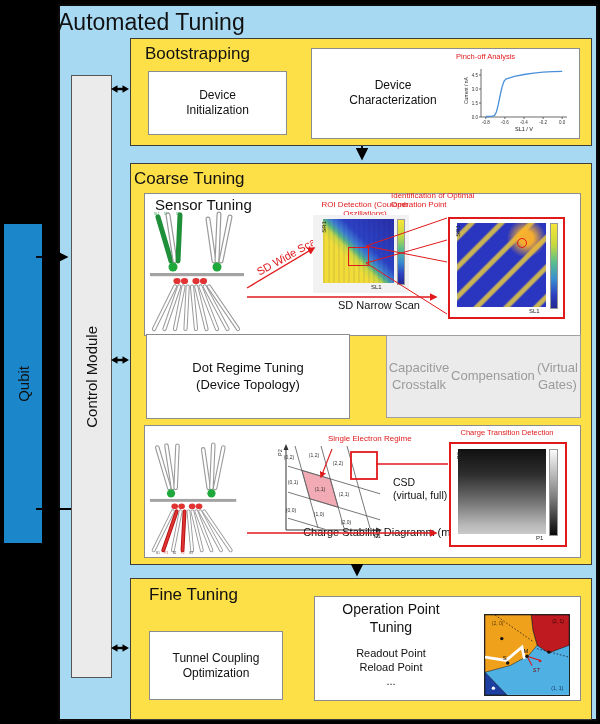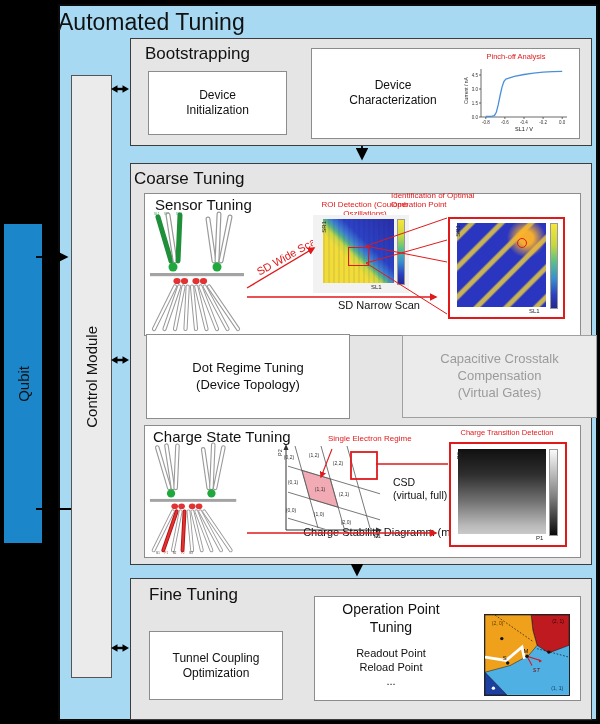--- a/index.html
+++ b/index.html
@@ -5,21 +5,21 @@
   html,body{margin:0;padding:0;background:#000;}
   #canvas{position:relative;width:600px;height:724px;background:#000;overflow:hidden;
           font-family:"Liberation Sans","DejaVu Sans",sans-serif;color:#111;}
   .abs{position:absolute;}
   .panel{left:58px;top:4px;width:536px;height:713px;background:#a7d9f3;border:2px solid #0a0a0a;}
   .main-title{left:58px;top:9px;width:538px;text-align:left;font-size:23px;}
   .vbox{display:flex;align-items:center;justify-content:center;}
   .vtext{writing-mode:vertical-rl;transform:rotate(180deg);white-space:nowrap;}
   .qubit{left:2px;top:222px;width:38px;height:319px;background:#1b87ca;border:2px solid #000;font-size:15px;}
   .control{left:71px;top:75px;width:39px;height:601px;background:#ebebeb;border:1px solid #555;font-size:15px;}
-  .section{background:#e5e5e5;border:1px solid #3d3d3d;}
+  .section{background:#fde047;border:1px solid #3d3d3d;}
   .sec-title{font-size:17px;}
   .wbox{background:#fff;border:1px solid #8c8c8c;display:flex;flex-direction:column;align-items:center;justify-content:center;text-align:center;}
   .fs12{font-size:12px;line-height:1.25;}
   .fs13{font-size:13px;line-height:1.3;}
   .gray-box{background:#ebebeb;border:1px solid #a0a0a0;color:#9b9b9b;}
   .red{color:#e0191b;}
   .small-red{font-size:8px;color:#e0191b;line-height:1.15;}
   .axlab{font-size:6px;color:#222;}
   .rot{transform-origin:left top;}
   .roi-panel{background:#f2f2f2;}
@@ -58,21 +58,21 @@
     <div class="abs sec-title" style="left:14px;top:5px;">Bootstrapping</div>
     <div class="abs wbox fs12" style="left:17px;top:32px;width:137px;height:62px;">
       <div>Device</div>
       <div>Initialization</div>
     </div>
     <div class="abs wbox" style="left:180px;top:9px;width:267px;height:89px;"></div>
     <div class="abs fs12" style="left:188px;top:9px;width:148px;height:89px;display:flex;flex-direction:column;align-items:center;justify-content:center;">
       <div>Device</div>
       <div>Characterization</div>
     </div>
-    <div class="abs" style="left:325px;top:13px;width:120px;text-align:center;font-size:7.5px;color:#e0191b;">Pinch-off Analysis</div>
+    <div class="abs" style="left:325px;top:13px;width:120px;font-size:7.5px;color:#e0191b;">Pinch-off Analysis</div>
 
     <svg class="abs" style="left:328px;top:20px;" width="115" height="76" viewBox="0 0 115 76">
       <line x1="22" y1="10" x2="22" y2="58" stroke="#444" stroke-width="0.8"></line>
       <line x1="22" y1="58" x2="108" y2="58" stroke="#444" stroke-width="0.8"></line>
       <g stroke="#444" stroke-width="0.8">
         <line x1="20" y1="58" x2="22" y2="58"></line>
           <line x1="20" y1="44" x2="22" y2="44"></line>
         <line x1="20" y1="30" x2="22" y2="30"></line>
           <line x1="20" y1="16" x2="22" y2="16"></line>
         <line x1="26.8" y1="58" x2="26.8" y2="60"></line>
@@ -174,28 +174,27 @@
     <div class="abs ident-map" style="left:326px;top:59px;width:89px;height:84px;"></div>
     <div class="abs" style="left:386px;top:74px;width:8px;height:8px;border:1.5px solid #e0191b;border-radius:50%;"></div>
     <div class="abs cbar" style="left:419px;top:59px;width:6px;height:84px;"></div>
     <div class="abs axlab rot" style="left:324px;top:61px;transform:rotate(-90deg) translate(-100%,0);">SR1</div>
     <div class="abs axlab" style="left:398px;top:144px;">SL1</div>
 
     <div class="abs wbox fs13" style="left:15px;top:170px;width:202px;height:83px;">
       <div>Dot Regime Tuning</div>
       <div>(Device Topology)</div>
     </div>
-    <div class="abs gray-box fs13" style="left:255px;top:171px;width:193px;height:81px;display:flex;flex-direction:column;align-items:center;justify-content:center;text-align:center;margin-left:16px;">
+    <div class="abs gray-box fs13" style="left:255px;top:171px;width:193px;height:81px;display:flex;align-items:center;justify-content:center;text-align:center;">
       <div>Capacitive Crosstalk</div>
       <div>Compensation</div>
       <div>(Virtual Gates)</div>
     </div>
 
     <div class="abs wbox" style="left:13px;top:261px;width:435px;height:131px;"></div>
-    <div class="abs" style="left:22px;top:264px;font-size:15px;">Charge State Tuning</div>
 
     <svg class="abs" style="left:17px;top:278px;" width="92" height="112" viewBox="0 0 100 122">
       <g>
         <line x1="10" y1="6" x2="23" y2="50" stroke="#9a9a9a" stroke-width="5" stroke-linecap="round"></line>
           <line x1="10" y1="6" x2="23" y2="50" stroke="#fff" stroke-width="2.6" stroke-linecap="round"></line>
         <line x1="20" y1="4" x2="27" y2="50" stroke="#9a9a9a" stroke-width="5" stroke-linecap="round"></line>
           <line x1="20" y1="4" x2="27" y2="50" stroke="#fff" stroke-width="2.6" stroke-linecap="round"></line>
         <line x1="32" y1="4" x2="30" y2="50" stroke="#9a9a9a" stroke-width="5" stroke-linecap="round"></line>
           <line x1="32" y1="4" x2="30" y2="50" stroke="#fff" stroke-width="2.6" stroke-linecap="round"></line>
         <line x1="60" y1="8" x2="66" y2="50" stroke="#9a9a9a" stroke-width="5" stroke-linecap="round"></line>

